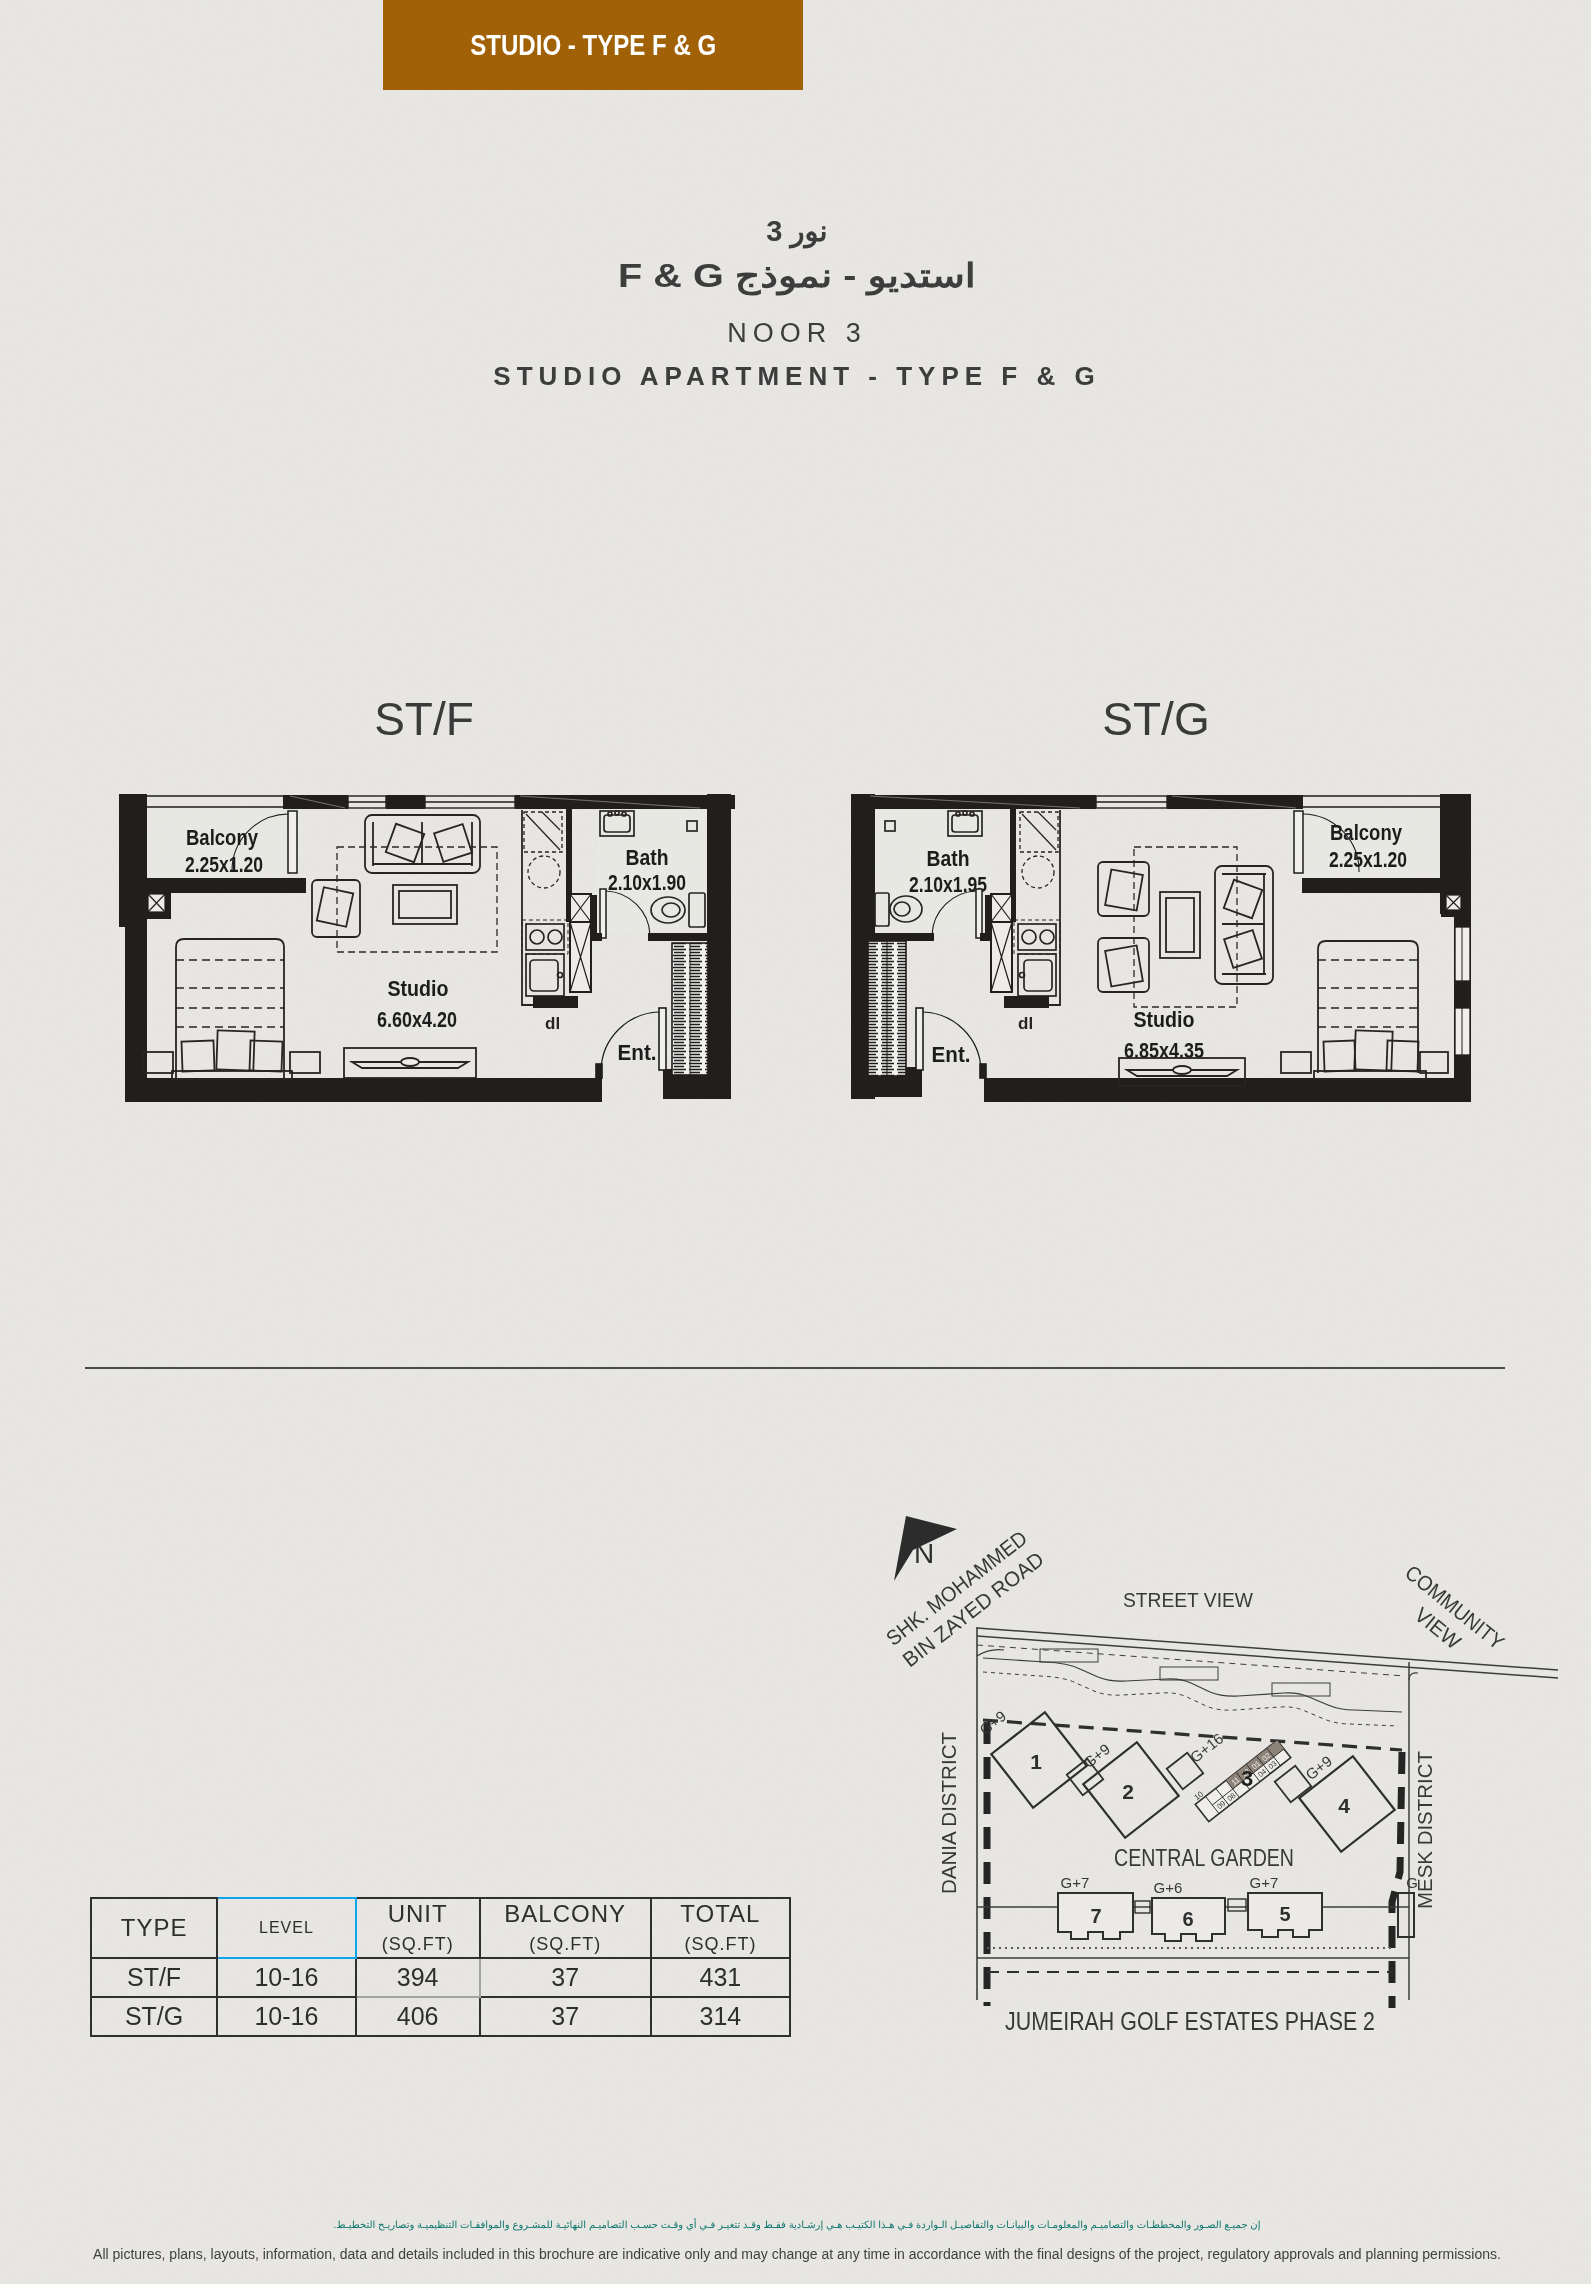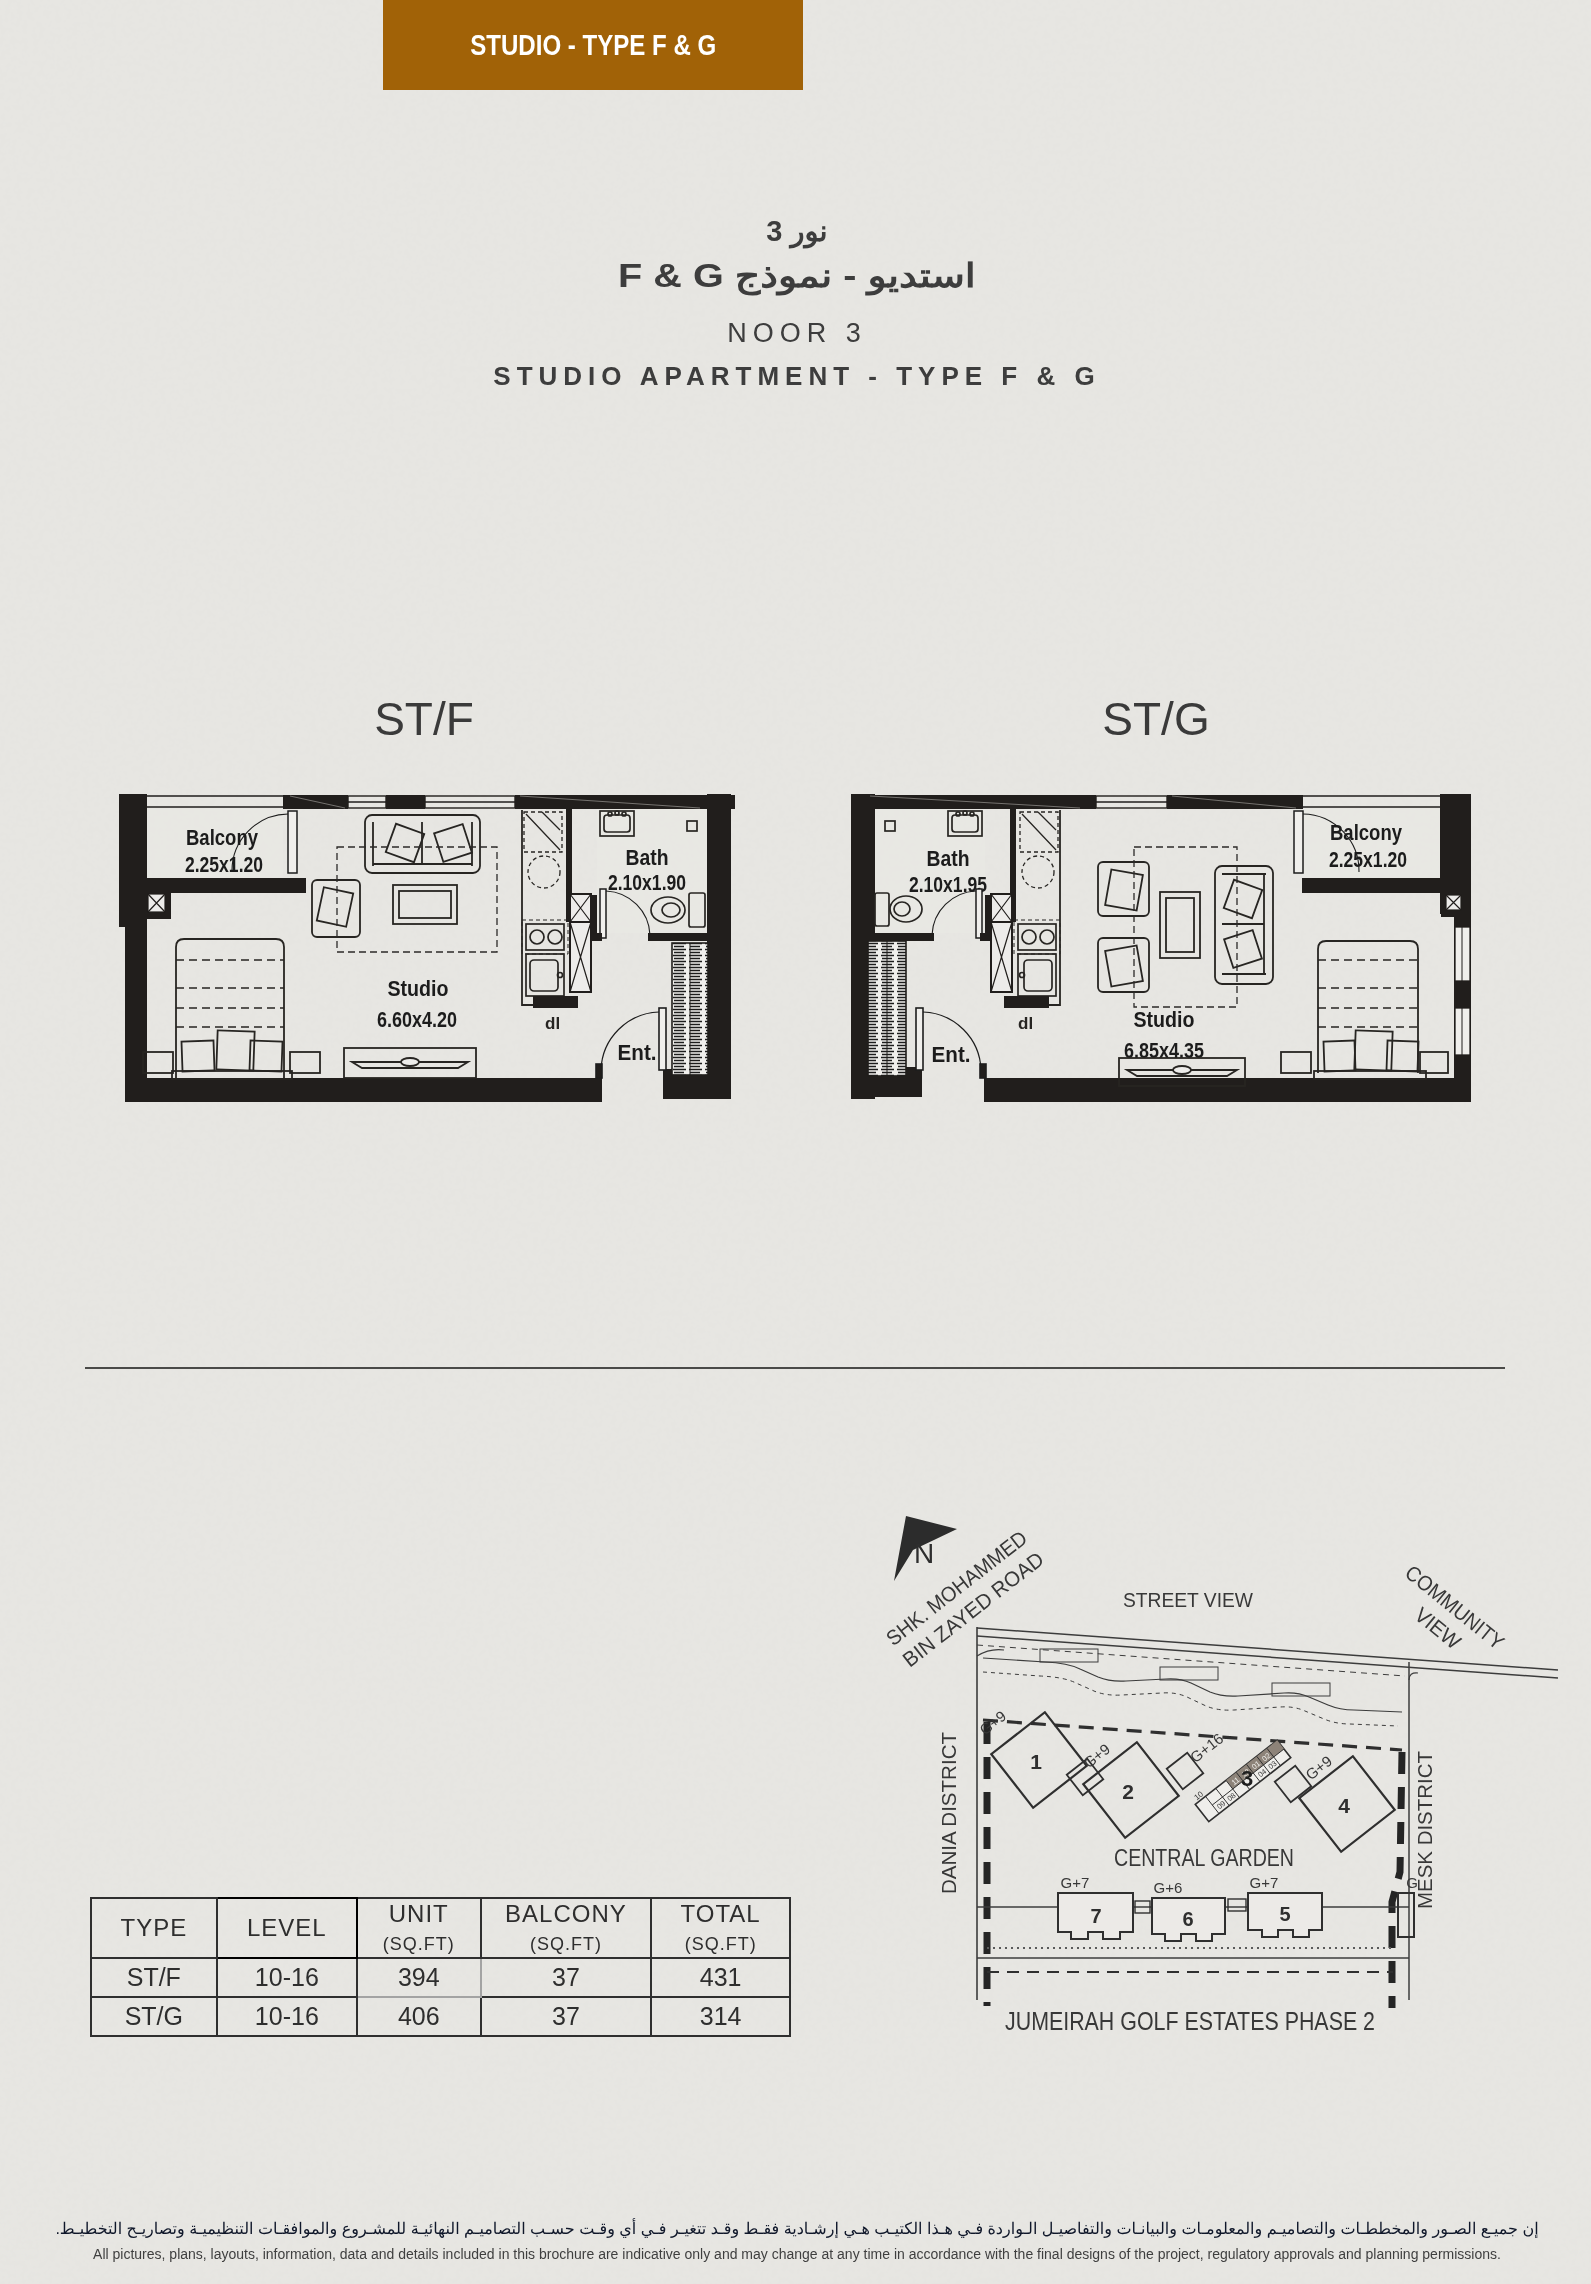--- a/index.html
+++ b/index.html
@@ -524,21 +524,21 @@
   <text x="1190" y="2030" font-size="25" fill="#383838" text-anchor="middle" textLength="370" lengthAdjust="spacingAndGlyphs">JUMEIRAH GOLF ESTATES PHASE 2</text>
 </g>
 </svg>
 
 <div class="abs" style="left:85px;top:1367px;width:1420px;height:2px;background:#4a4a48"></div>
 
 <table class="abs" style="left:90px;top:1897px;width:701px;border-collapse:collapse;color:#2e2e2e;text-align:center" cellspacing="0">
 <tbody>
       <tr style="height:60px">
 <td style="border:2px solid #2f2f2f;width:128px;font-size:24px;letter-spacing:1px">TYPE</td>
-<td style="border:2px solid #000000;width:143px;font-size:24px;letter-spacing:1px">LEVEL</td>
+<td style="border:2px solid #0ea5e9;width:143px;font-size:16px;letter-spacing:1px">LEVEL</td>
 <td style="border:2px solid #2f2f2f;width:125px;font-size:24px;letter-spacing:1px">UNIT<br><span style="font-size:18px;letter-spacing:1px">(SQ.FT)</span></td>
 <td style="border:2px solid #2f2f2f;width:172px;font-size:24px;letter-spacing:1px">BALCONY<br><span style="font-size:18px;letter-spacing:1px">(SQ.FT)</span></td>
 <td style="border:2px solid #2f2f2f;width:141px;font-size:24px;letter-spacing:1px">TOTAL<br><span style="font-size:18px;letter-spacing:1px">(SQ.FT)</span></td>
 </tr>
 <tr style="height:39px;font-size:25px">
 <td style="border:2px solid #2f2f2f">ST/F</td>
         <td style="border:2px solid #2f2f2f">10-16</td>
         <td style="border:2px solid #a3a3a3">394</td>
         <td style="border:2px solid #2f2f2f">37</td>
         <td style="border:2px solid #2f2f2f">431</td>
@@ -546,15 +546,15 @@
 <tr style="height:39px;font-size:25px">
 <td style="border:2px solid #2f2f2f">ST/G</td>
         <td style="border:2px solid #2f2f2f">10-16</td>
         <td style="border:2px solid #2f2f2f">406</td>
         <td style="border:2px solid #2f2f2f">37</td>
         <td style="border:2px solid #2f2f2f">314</td>
 </tr>
 </tbody>
   </table>
 
-<div class="abs ctr" dir="rtl" style="left:797px;top:2219px;font-size:16px;color:#0f172a">إن جميـع الصـور والمخططـات والتصاميـم والمعلومـات والبيانـات والتفاصيـل الـواردة فـي هـذا الكتيـب هـي إرشـادية فقـط وقـد تتغيـر فـي أي وقـت حسـب التصاميـم النهائيـة للمشـروع والموافقـات التنظيميـة وتصاريـح التخطيـط.</div>
+<div class="abs ctr" dir="rtl" style="left:797px;top:2219px;font-size:10px;color:#0f766e">إن جميـع الصـور والمخططـات والتصاميـم والمعلومـات والبيانـات والتفاصيـل الـواردة فـي هـذا الكتيـب هـي إرشـادية فقـط وقـد تتغيـر فـي أي وقـت حسـب التصاميـم النهائيـة للمشـروع والموافقـات التنظيميـة وتصاريـح التخطيـط.</div>
 
 <div class="abs ctr" style="left:797px;top:2246px;font-size:14px;color:#3f3f3f">All pictures, plans, layouts, information, data and details included in this brochure are indicative only and may change at any time in accordance with the final designs of the project, regulatory approvals and planning permissions.</div>
 
 </body></html>

